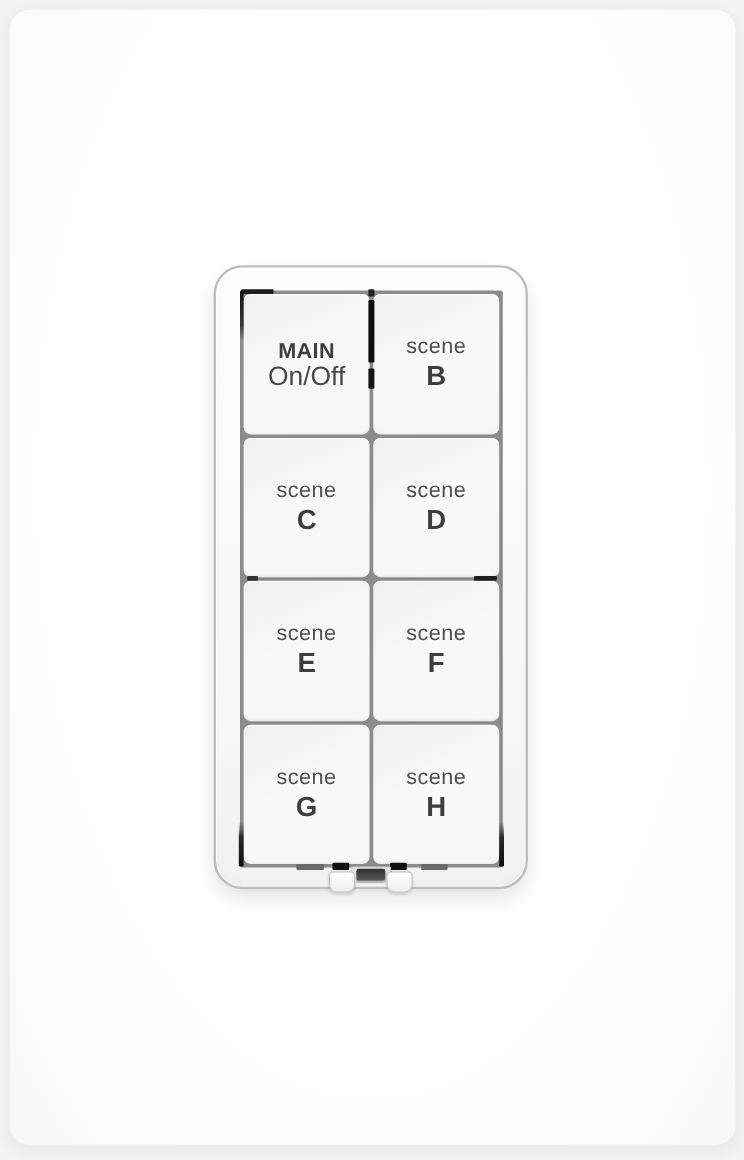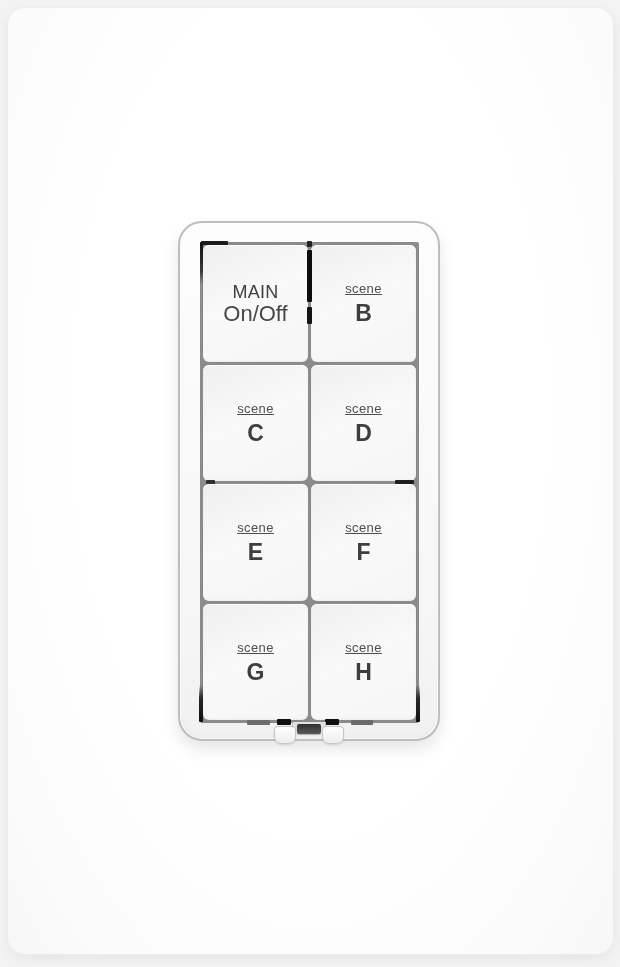--- a/index.html
+++ b/index.html
@@ -48,23 +48,23 @@
   .btn{
     background:linear-gradient(155deg,#efefef 0%,#f9f9f9 45%,#f6f6f6 100%);
     border-radius:6px;
     display:flex;flex-direction:column;
     align-items:center;justify-content:center;
     box-shadow:inset 0 1px 0 rgba(255,255,255,0.9), inset 0 -1px 2px rgba(0,0,0,0.05);
     cursor:pointer;
     user-select:none;
   }
   .lbl{display:block;text-align:center;}
-  .main-top{font-size:18px;font-weight:400;color:#3f3f3f;line-height:21px;letter-spacing:0.3px;}
+  .main-top{font-size:18px;font-weight:700;color:#3f3f3f;line-height:21px;letter-spacing:0.3px;}
   .main-bottom{font-size:22px;font-weight:400;color:#484848;line-height:21px;}
-  .scene-top{font-size:13px;font-weight:400;color:#4e4e4e;line-height:17px;letter-spacing:0.4px;text-decoration:underline;}
+  .scene-top{font-size:18px;font-weight:400;color:#4e4e4e;line-height:17px;letter-spacing:0.4px;}
   .scene-letter{font-size:23px;font-weight:600;color:#3e3e3e;line-height:26px;margin-top:3px;}
 
   
   .dk{position:absolute;border-radius:1px;}
   .dk-tl-h{left:201px;top:241px;width:27px;height:4px;background:#1c1c1c;}
   .dk-tl-v{left:200px;top:242px;width:3px;height:42px;background:linear-gradient(180deg,#101010 0%,#3a3a3a 70%,rgba(90,90,90,0) 100%);}
   .dk-gap1-top{left:307px;top:241px;width:5px;height:6px;background:#222;}
   .dk-gap1-a{left:307px;top:250px;width:5px;height:52px;background:#0d0d0d;}
   .dk-gap1-b{left:307px;top:307px;width:5px;height:17px;background:#141414;}
   .dk-r23-left{left:206px;top:480px;width:9px;height:4px;background:#303030;}

